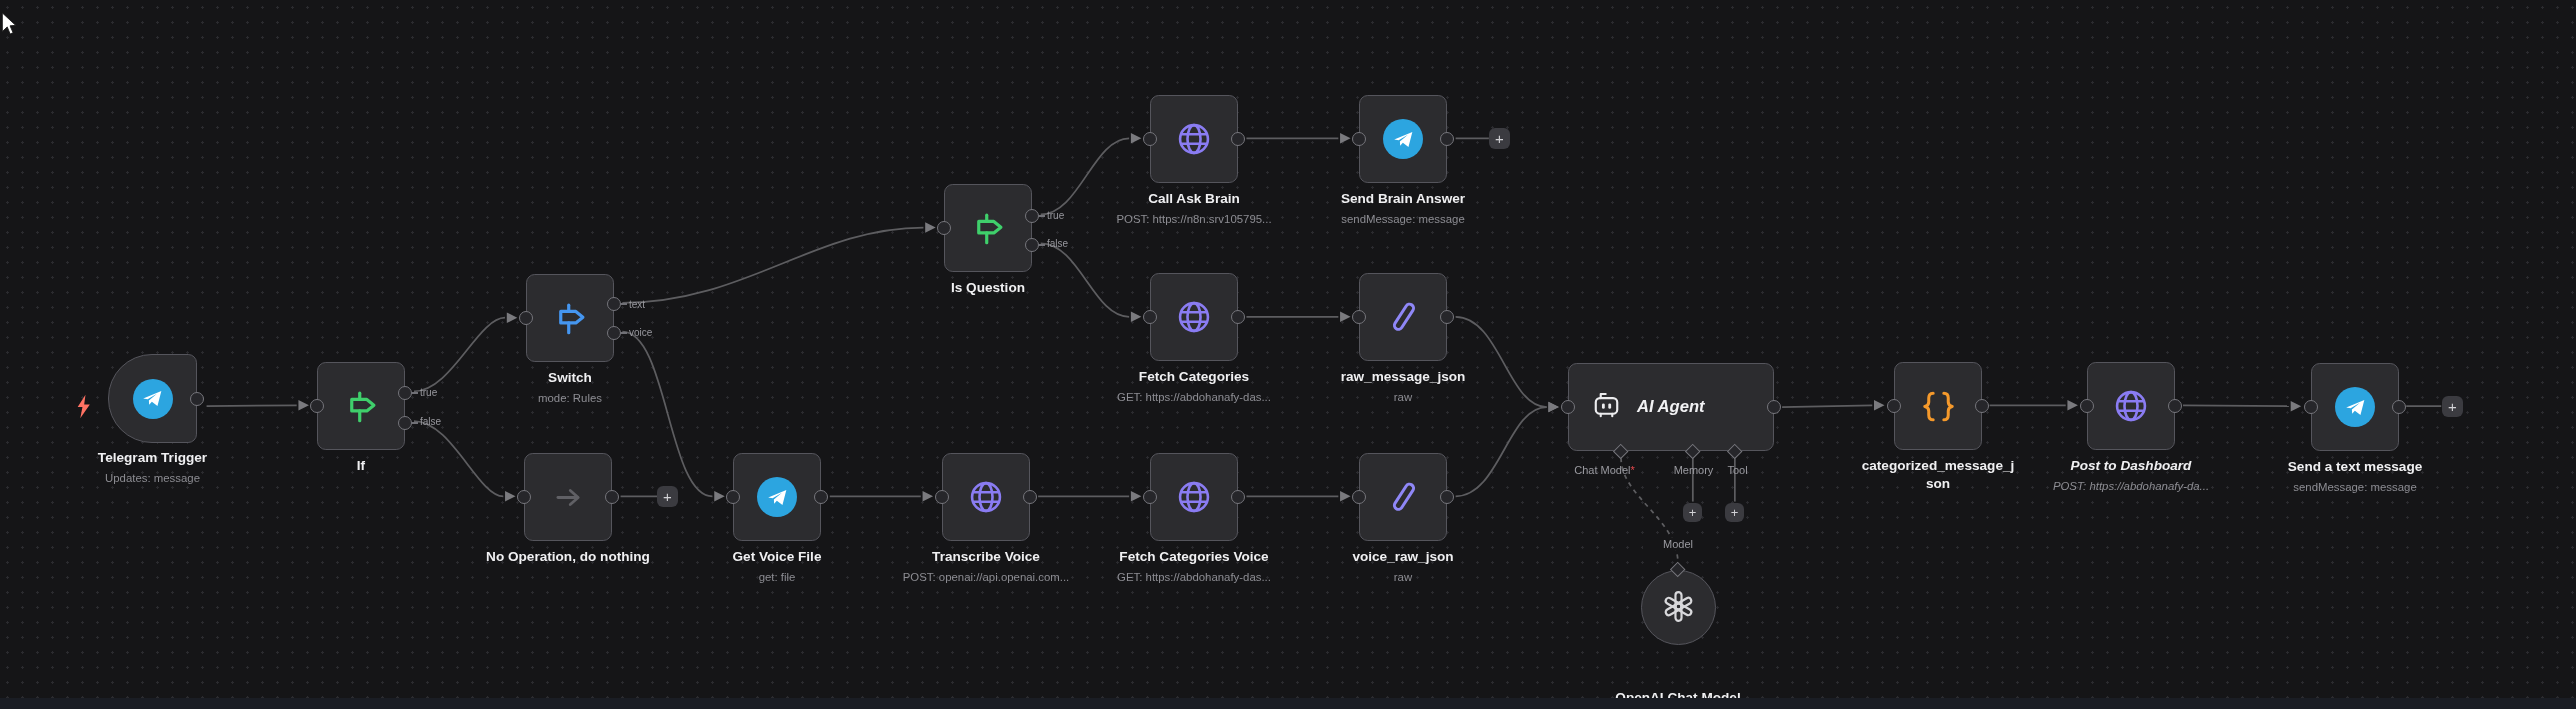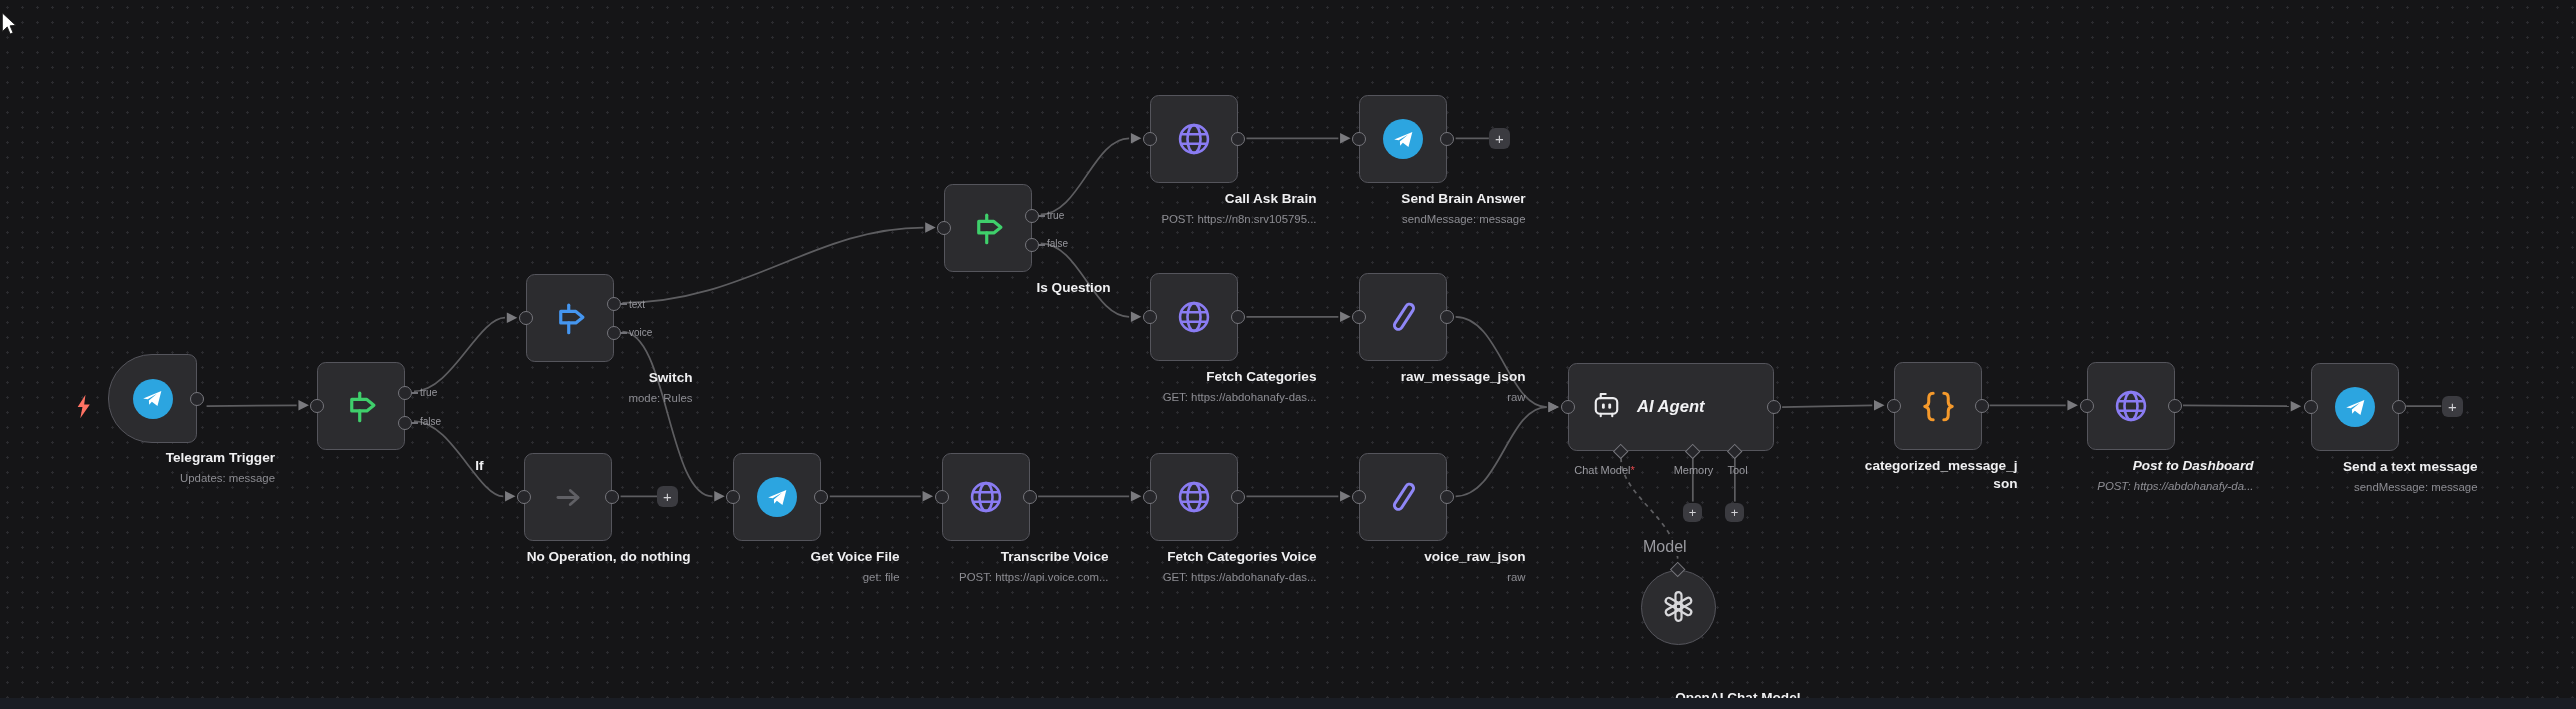--- a/index.html
+++ b/index.html
@@ -26,34 +26,34 @@
   }
   .icon{position:absolute;inset:0;display:flex;align-items:center;justify-content:center;}
   .node.wide .icon{position:static;display:block;}
   .ep{position:absolute;width:14px;height:14px;border-radius:50%;box-sizing:border-box;
       background:#26262a;border:1.8px solid #76767c;z-index:3;}
   .ep.in{left:-8px;top:calc(50% - 7px);}
   .ep.out{right:-8px;top:calc(50% - 7px);}
   .diamond{position:absolute;width:11.4px;height:11.4px;box-sizing:border-box;background:#26262a;
       border:1.8px solid #76767c;transform:rotate(45deg);z-index:3;}
   .nlabel{position:absolute;top:94px;left:50%;transform:translateX(-50%);width:245px;
-      text-align:right;z-index:2;pointer-events:none;}
+      text-align:center;z-index:2;pointer-events:none;}
   .nlabel .t{color:#f0f0f2;font-size:13.6px;font-weight:700;line-height:1.3;}
   .nlabel .s{color:#8d8d93;font-size:11.4px;margin-top:5.3px;}
   .nlabel.narrow{width:159px;}
   .nlabel.narrow .t{word-break:break-all;}
   .outlabel{position:absolute;color:#98989e;font-size:10px;z-index:2;white-space:nowrap;}
   .tickline{position:absolute;width:6.1px;height:1.8px;background:#707076;z-index:2;}
   .plusbtn{position:absolute;width:21px;height:21px;box-sizing:border-box;background:#3b3b40;
       border-radius:6.1px;color:#d2d2d6;display:flex;align-items:center;justify-content:center;
       font-size:15px;font-weight:400;z-index:2;cursor:pointer;}
   .plusbtn.small{width:19px;height:19px;font-size:13px;}
   .conlabel{position:absolute;color:#9a9aa0;font-size:11px;text-align:center;z-index:2;width:105px;}
   .conlabel .req{color:#e5484d;}
-  .modellabel{position:absolute;color:#9a9aa0;font-size:16px;text-align:left;z-index:2;
+  .modellabel{position:absolute;color:#9a9aa0;font-size:11px;text-align:center;z-index:2;
       width:70px;background:#151517;}
   .ai-title{color:#f2f2f4;font-size:16.6px;font-weight:700;}
   .tg-badge{width:40px;height:40px;border-radius:50%;background:#2ca5e0;display:flex;
       align-items:center;justify-content:center;}
   .bottombar{position:absolute;left:0;bottom:0;width:100%;height:11.4px;background:#1a1d24;z-index:4;}
   .cursor{position:absolute;left:0.9px;top:12.3px;z-index:5;}
   .bolt{position:absolute;left:75px;top:394px;z-index:2;}
 </style>
 </head>
 <body>
@@ -247,21 +247,21 @@
       <svg width="40" height="40" viewBox="0 0 46 46" fill="none" stroke="#8a7cf2" stroke-width="3">
         <circle cx="23" cy="23" r="16"></circle>
           <ellipse cx="23" cy="23" rx="7.5" ry="16"></ellipse>
           <path d="M8.5 17.5 H37.5 M8.5 28.5 H37.5"></path>
         </svg>
     </div>
     <span class="ep in"></span>
     <span class="ep out"></span>
     <div class="nlabel">
         <div class="t">Transcribe Voice</div>
-      <div class="s">POST: https://api.voice.com...</div>
+      <div class="s">POST: openai://api.openai.com...</div>
       </div>
   </div>
 
   <div class="node" style="left:1150px;top:453px;">
     <div class="icon">
       <svg width="40" height="40" viewBox="0 0 46 46" fill="none" stroke="#8a7cf2" stroke-width="3">
         <circle cx="23" cy="23" r="16"></circle>
           <ellipse cx="23" cy="23" rx="7.5" ry="16"></ellipse>
           <path d="M8.5 17.5 H37.5 M8.5 28.5 H37.5"></path>
         </svg>

